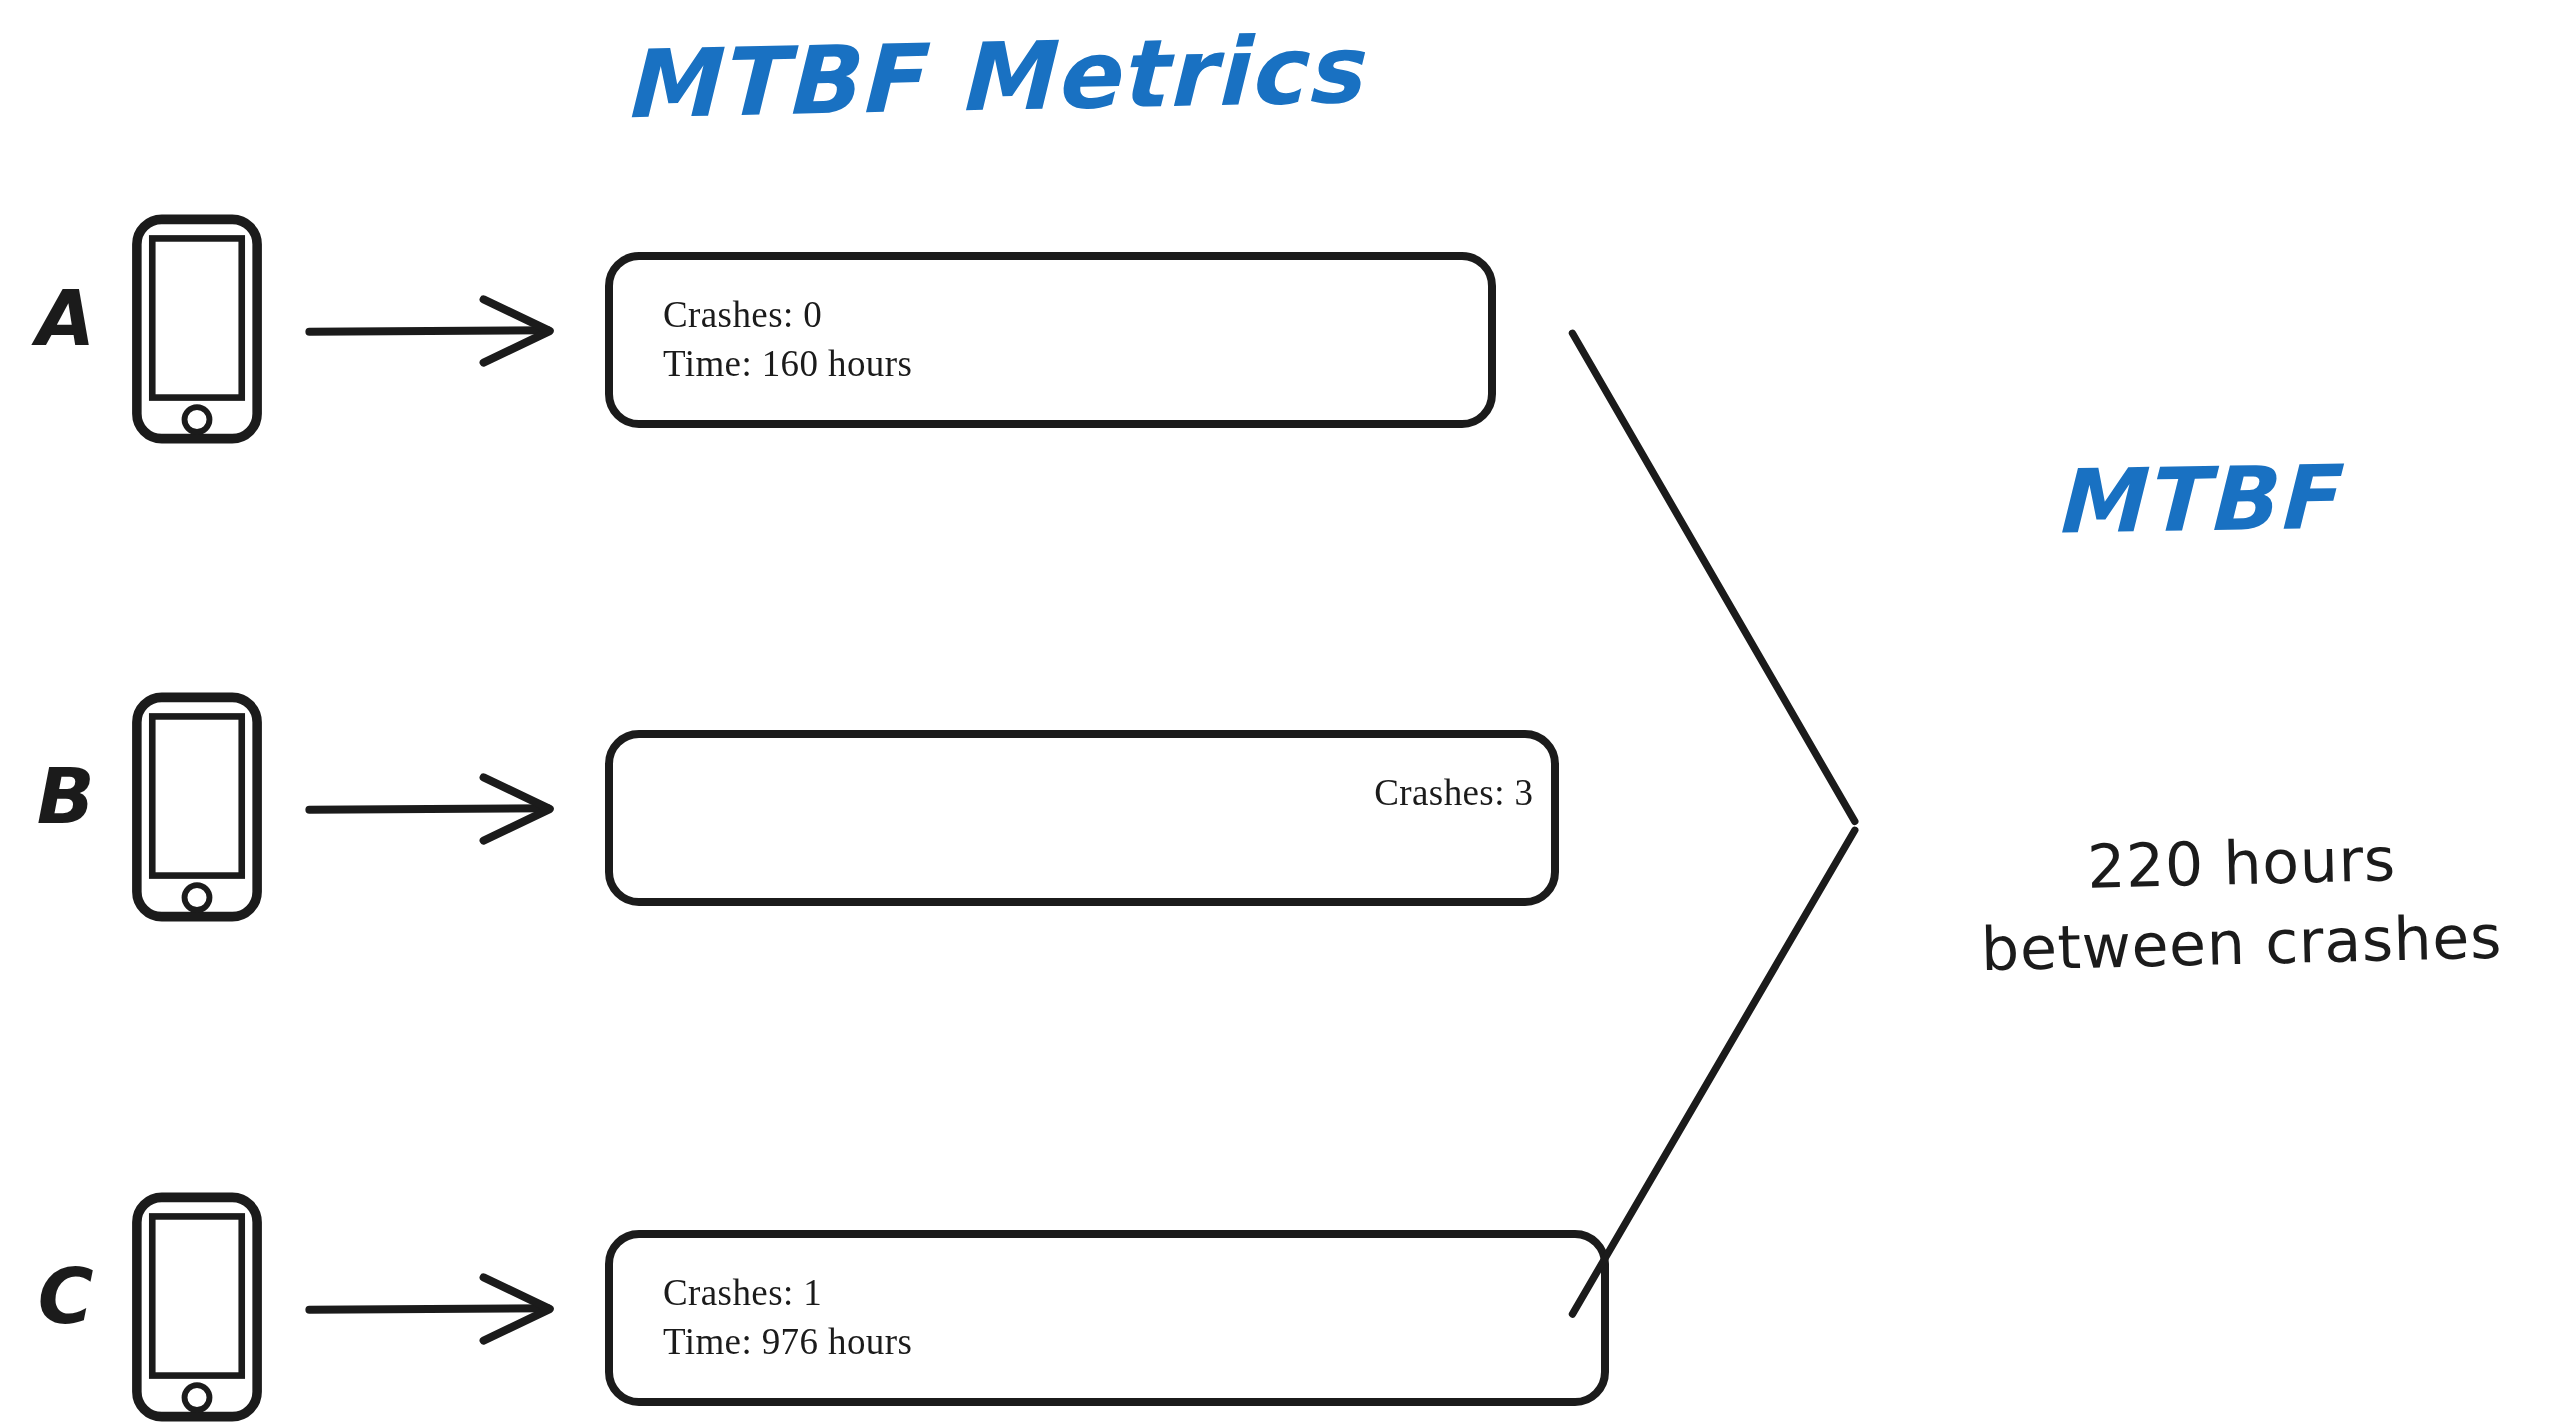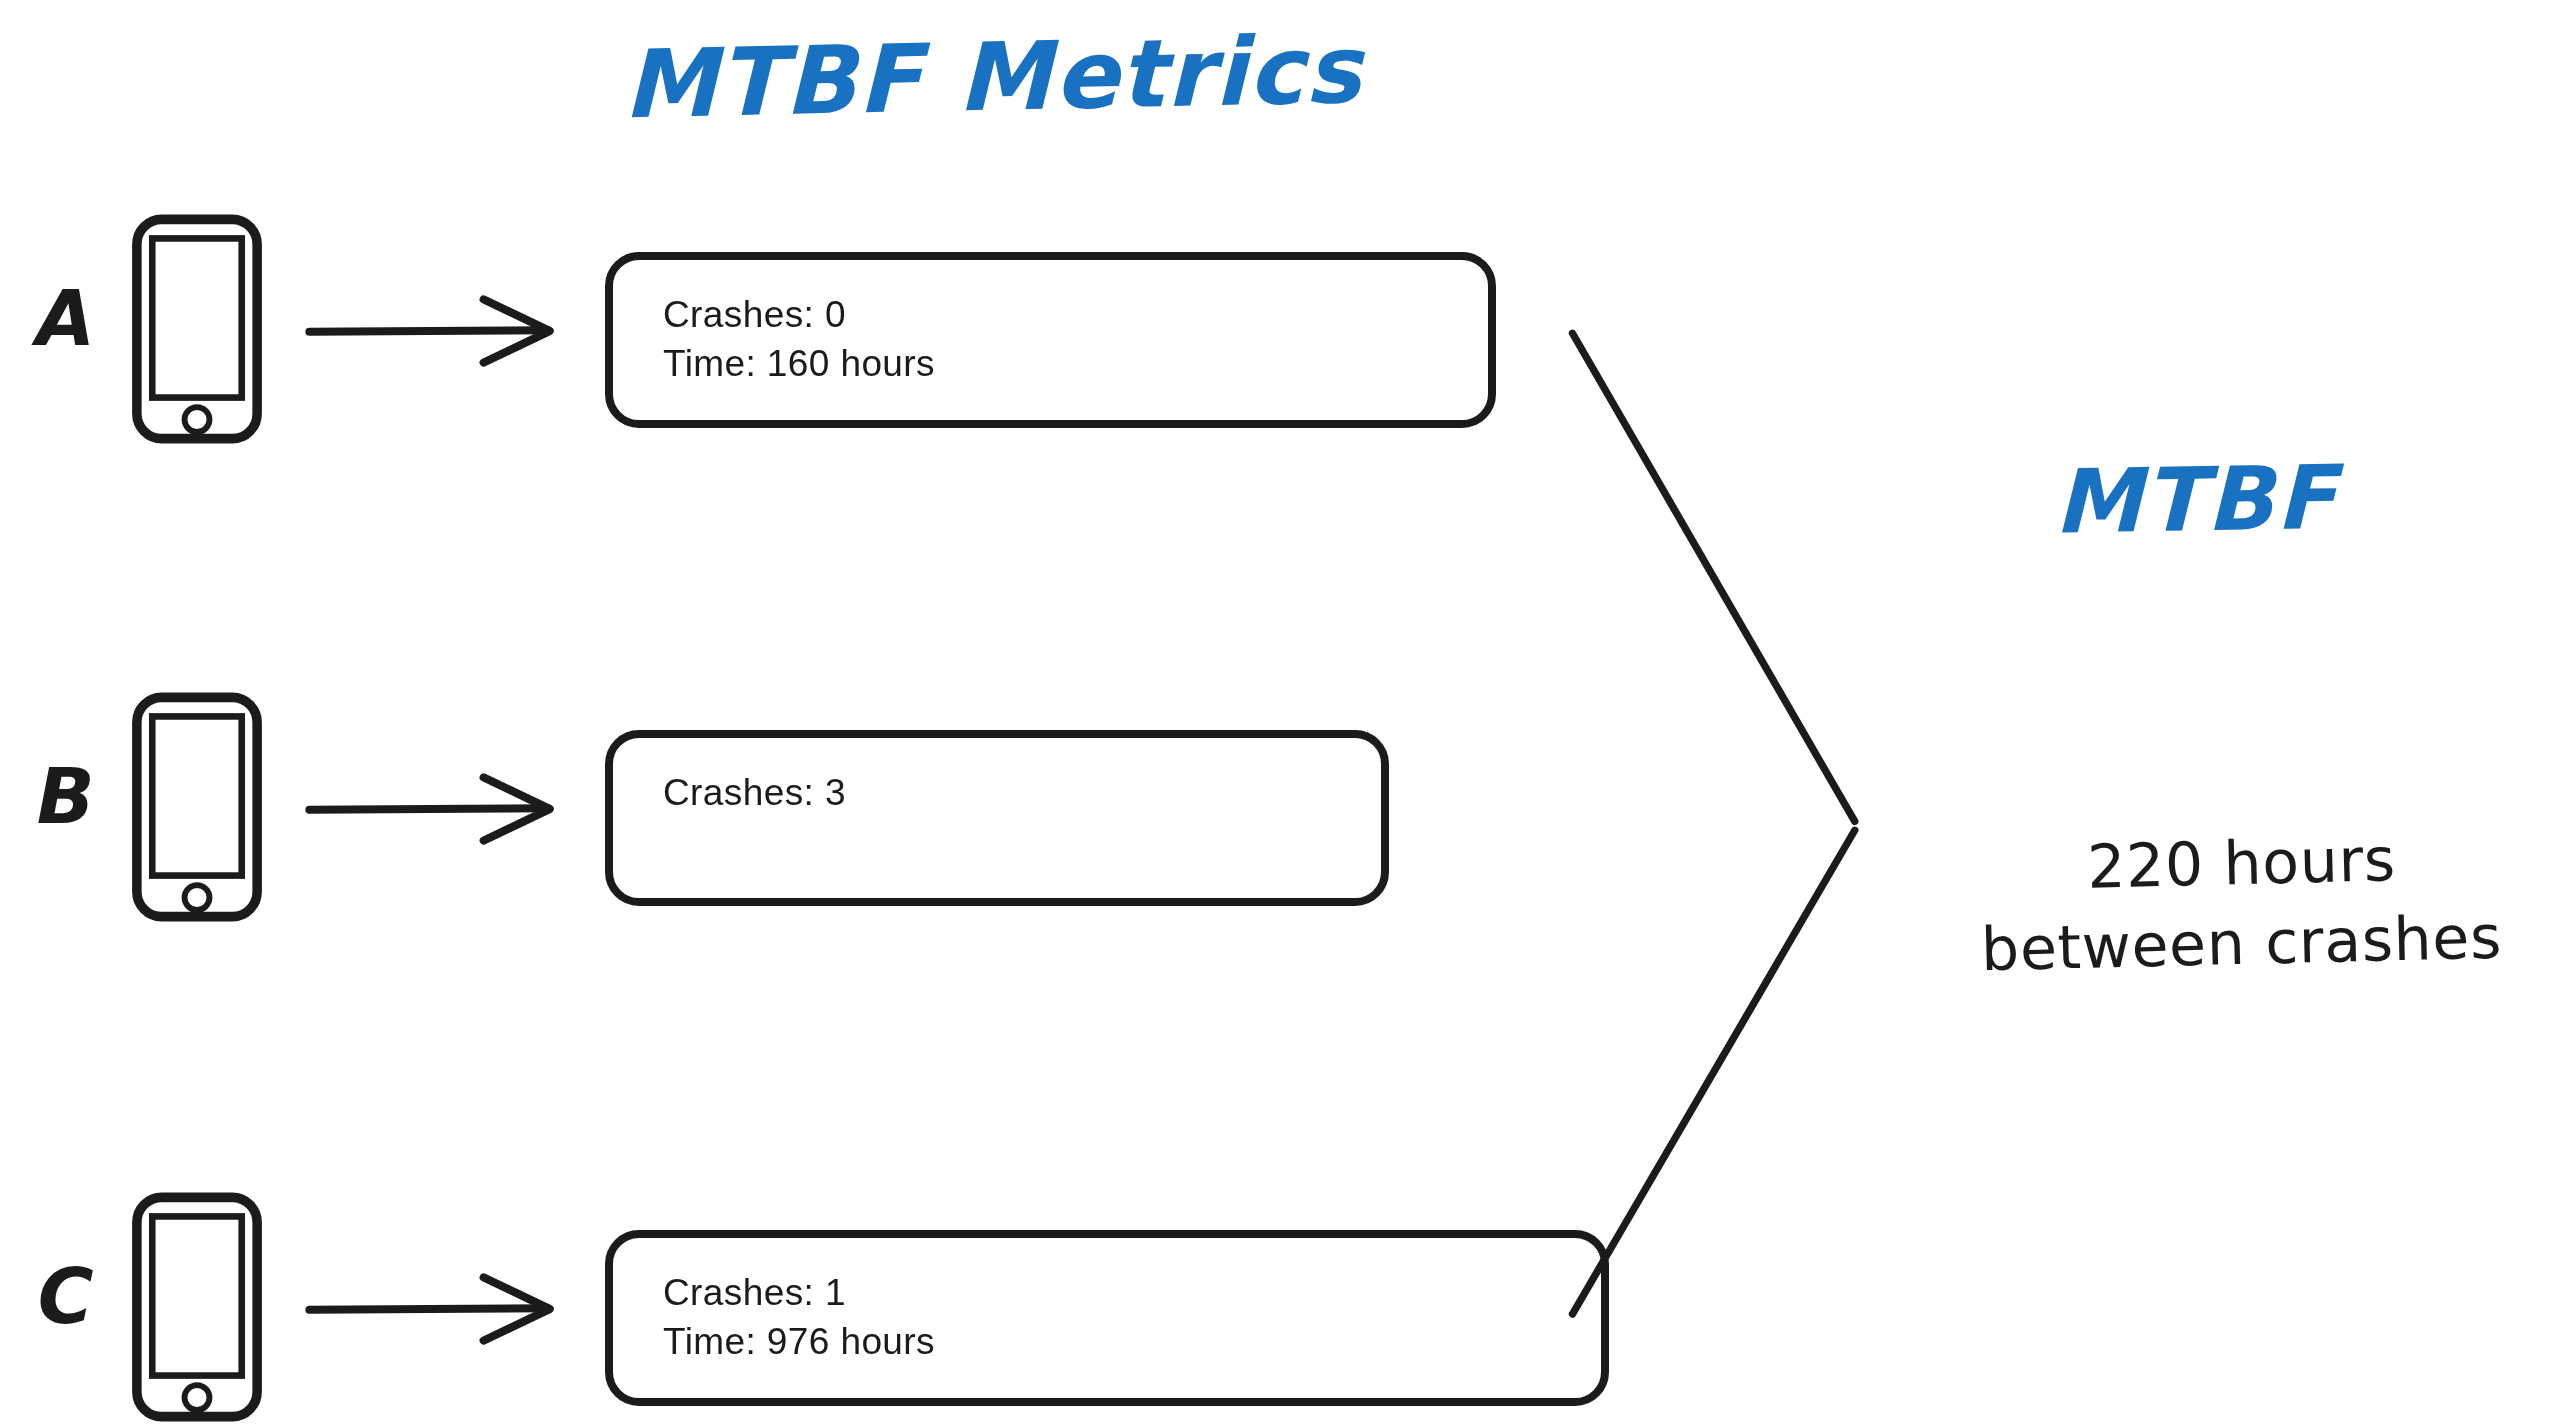--- a/index.html
+++ b/index.html
@@ -87,31 +87,31 @@
     position: absolute;
     left: 605px;
     width: 891px;
     height: 176px;
     top: 39px;
     border: 8px solid #1b1b1b;
     border-radius: 34px;
     box-sizing: border-box;
     background: #ffffff;
   }
-  #metric-box-b { width: 784px; }
+  #metric-box-b { width: 954px; text-align: right; }
   #metric-box-c { width: 1004px; }
 
   .metric-lines {
     position: absolute;
     left: 50px;
     top: 31px;
     right: 17.6px;
   }
   .metric-line {
-    font-family: Liberation Sans, sans-serif;
+    font-family: Liberation Serif, serif;
     font-size: 37px;
     font-weight: 500;
     color: #1b1b1b;
     line-height: 1.32;
     letter-spacing: 0.4px;
     white-space: nowrap;
   }
 
   
   #chevron-connector {

